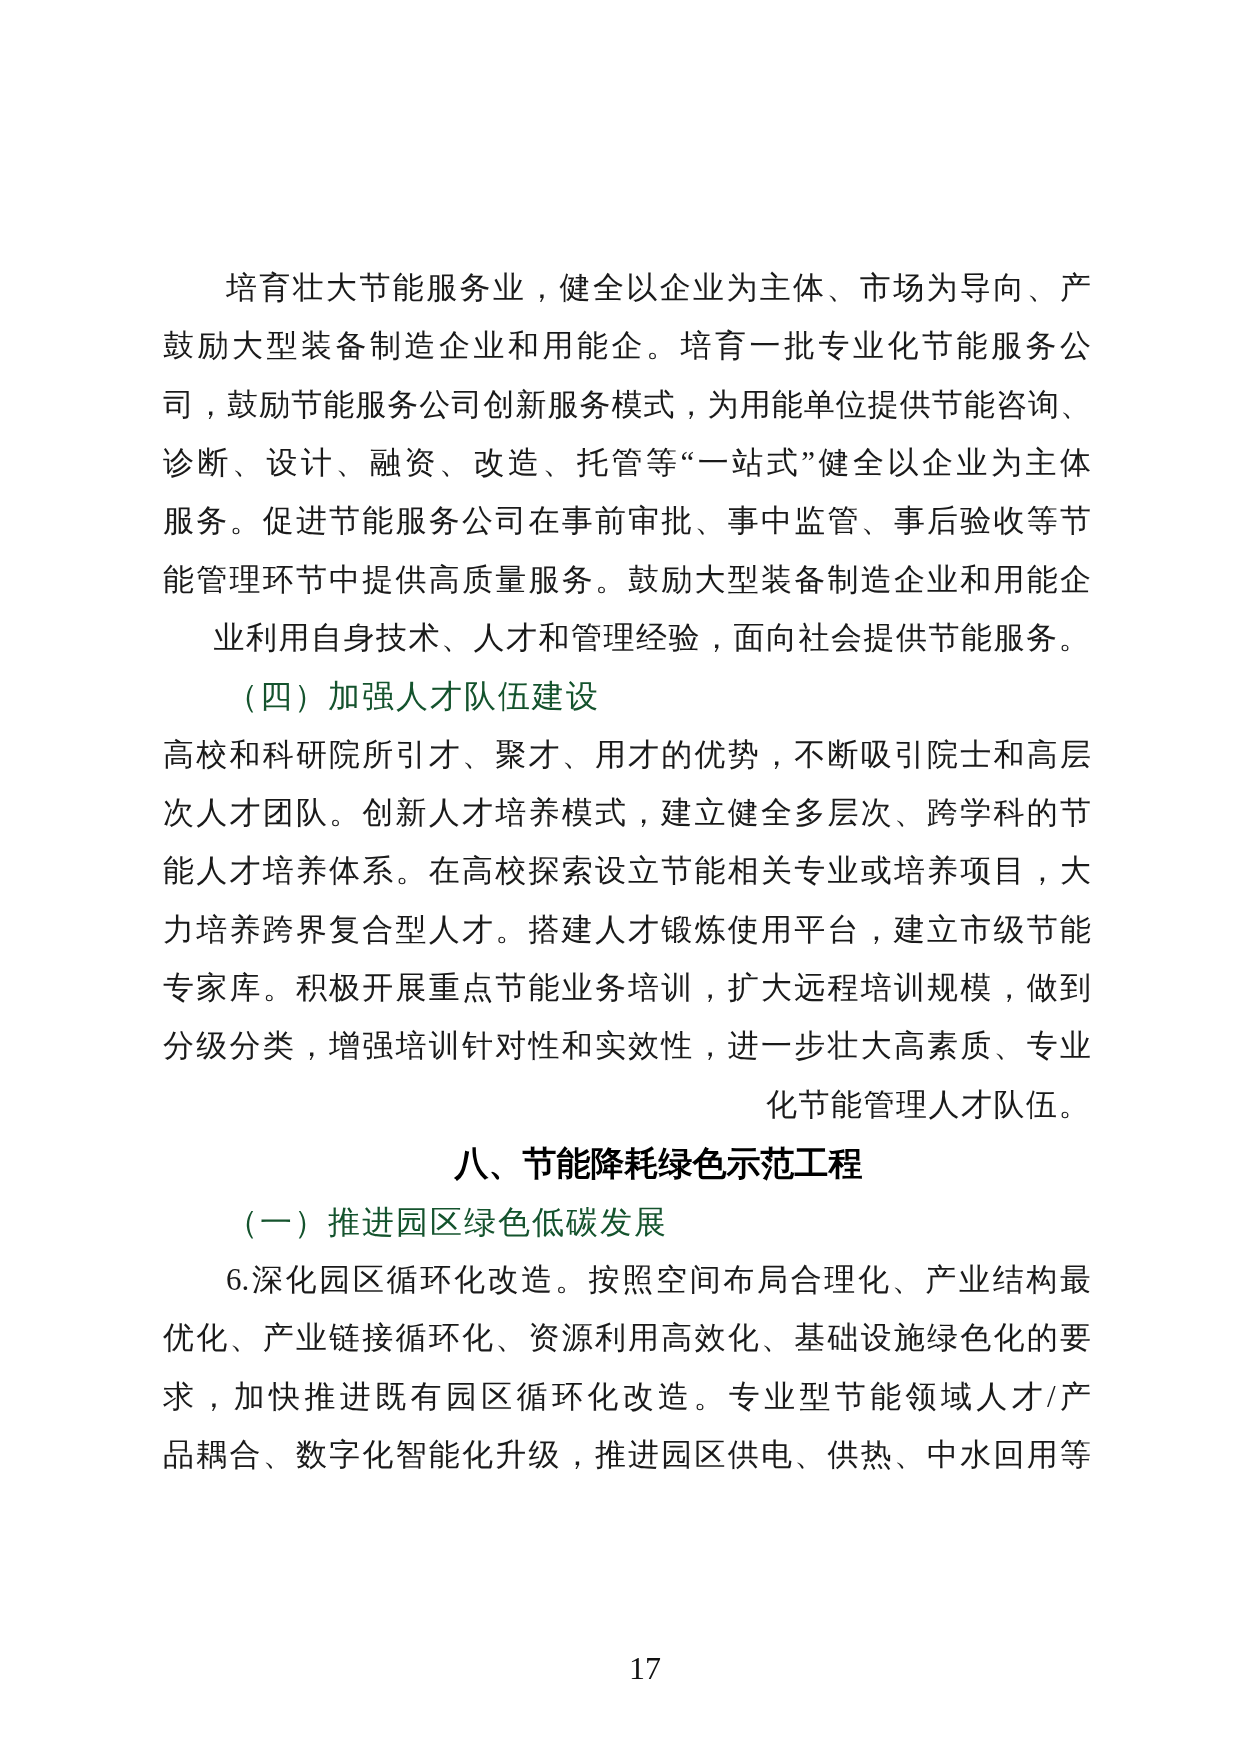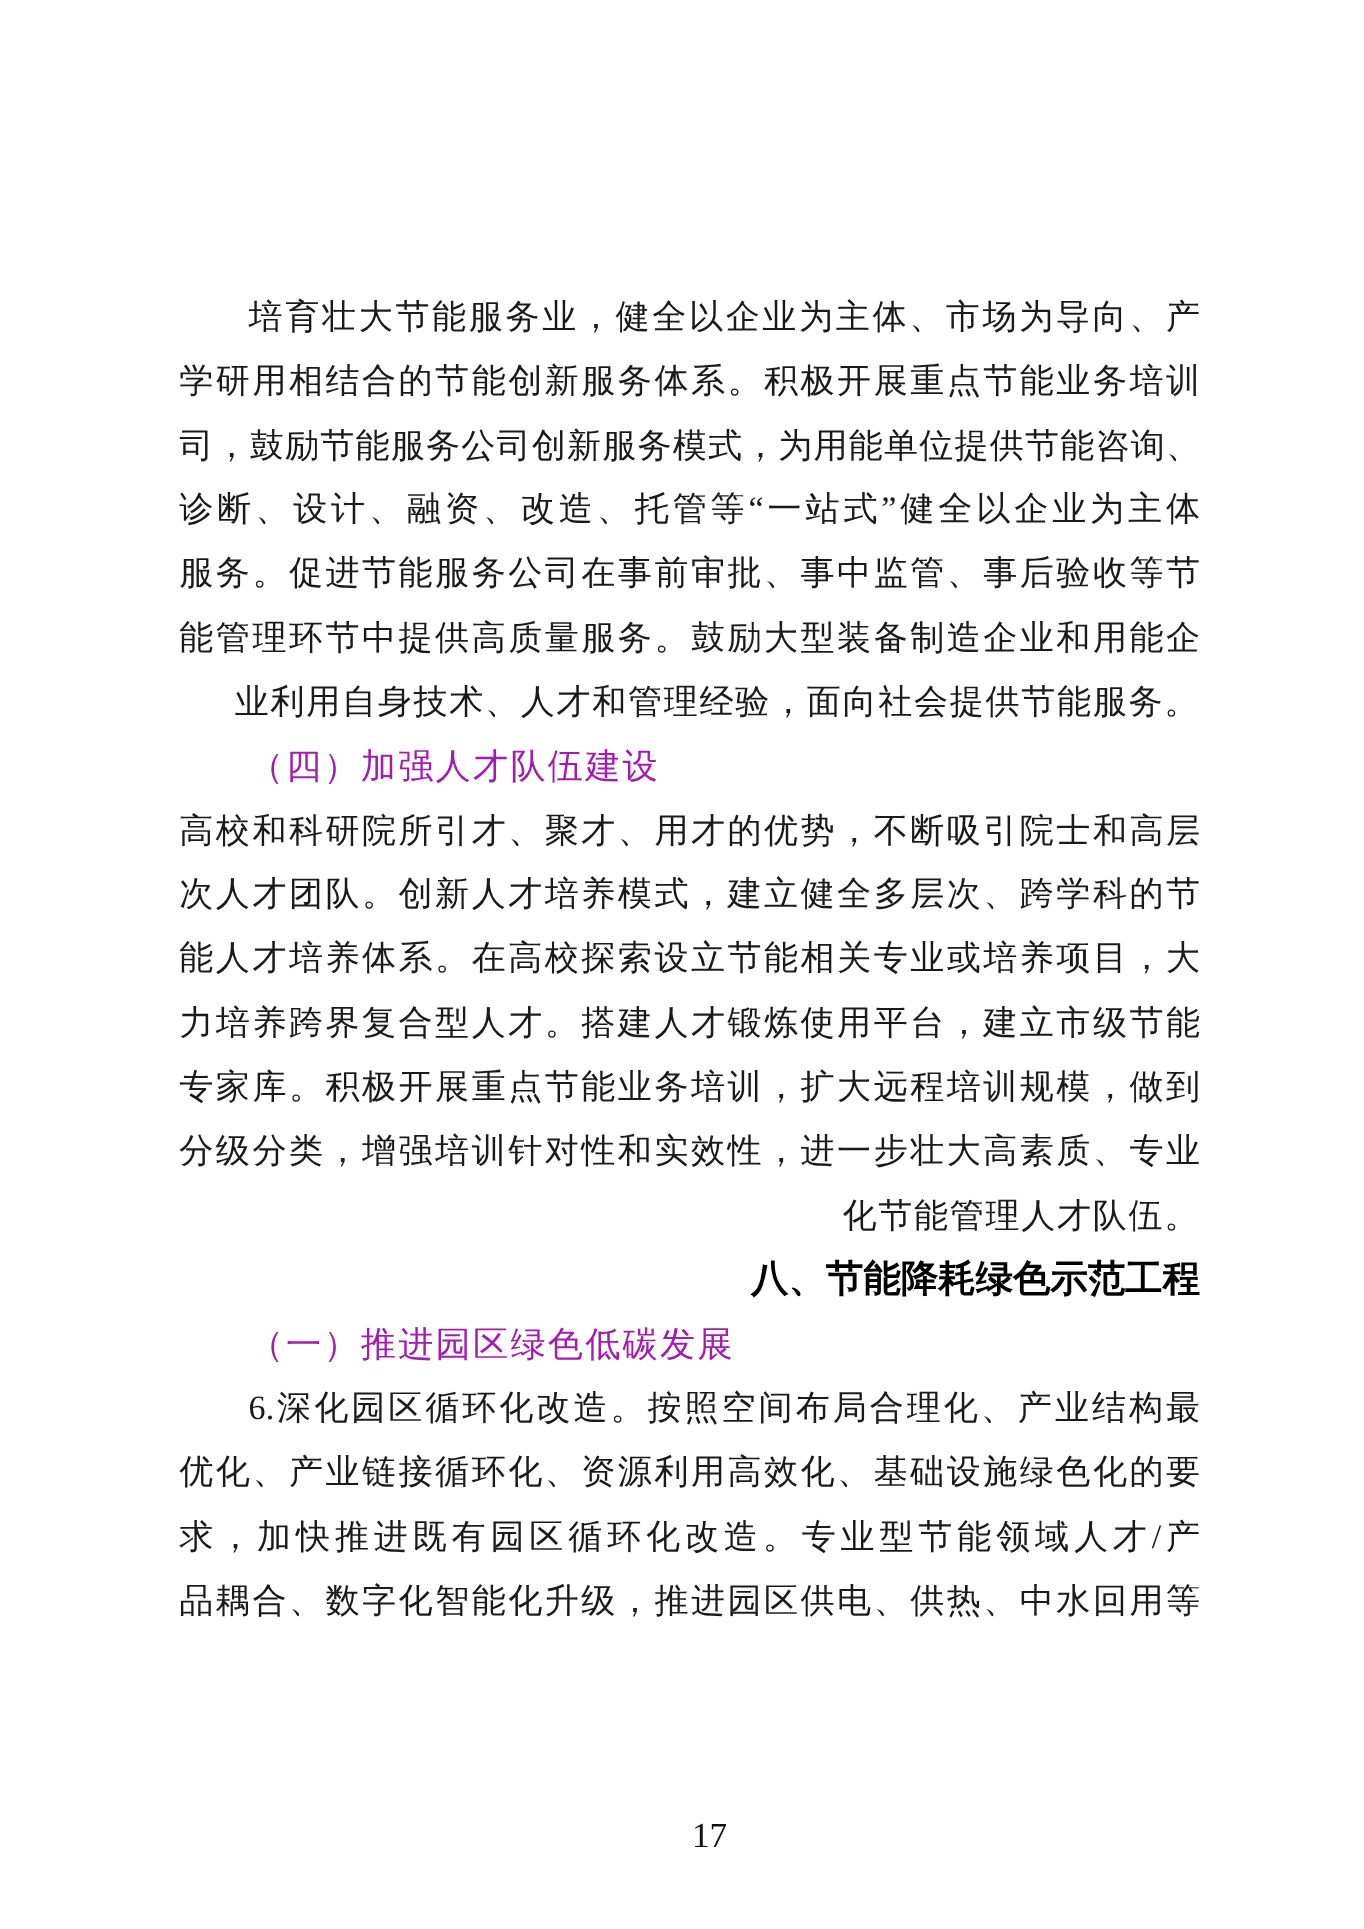--- a/index.html
+++ b/index.html
@@ -46,26 +46,26 @@
   .ind {
     text-indent: 63px;
   }
   
   .h-hei {
     font-family: "Liberation Sans", "DejaVu Sans", sans-serif;
     font-weight: 700;
     font-size: 34px;
     color: #000000;
     text-indent: 63px;
-    text-align: right;
+    text-align: center;
   }
   
   .h-kai {
     font-size: 32px;
-    color: #a21caf;
+    color: #14532d;
     text-indent: 63px;
     text-align: left;
     letter-spacing: 2px;
   }
   .page-number {
     position: absolute;
     left: 0;
     top: 1608px;
     width: 100%;
     text-align: center;
@@ -74,21 +74,21 @@
     color: #111111;
     transform: translateX(25px);
   }
 </style>
 </head>
 <body>
 
 <div class="page">
   <div class="content">
     <div class="ln just ind">培育壮大节能服务业，健全以企业为主体、市场为导向、产</div>
-    <div class="ln just">学研用相结合的节能创新服务体系。积极开展重点节能业务培训</div>
+    <div class="ln just">鼓励大型装备制造企业和用能企。培育一批专业化节能服务公</div>
     <div class="ln just">司，鼓励节能服务公司创新服务模式，为用能单位提供节能咨询、</div>
     <div class="ln just">诊断、设计、融资、改造、托管等“一站式”健全以企业为主体</div>
     <div class="ln just">服务。促进节能服务公司在事前审批、事中监管、事后验收等节</div>
     <div class="ln just">能管理环节中提供高质量服务。鼓励大型装备制造企业和用能企</div>
     <div class="ln end">业利用自身技术、人才和管理经验，面向社会提供节能服务。</div>
     <div class="ln h-kai">（四）加强人才队伍建设</div>
     <div class="ln just">高校和科研院所引才、聚才、用才的优势，不断吸引院士和高层</div>
     <div class="ln just">次人才团队。创新人才培养模式，建立健全多层次、跨学科的节</div>
     <div class="ln just">能人才培养体系。在高校探索设立节能相关专业或培养项目，大</div>
     <div class="ln just">力培养跨界复合型人才。搭建人才锻炼使用平台，建立市级节能</div>

